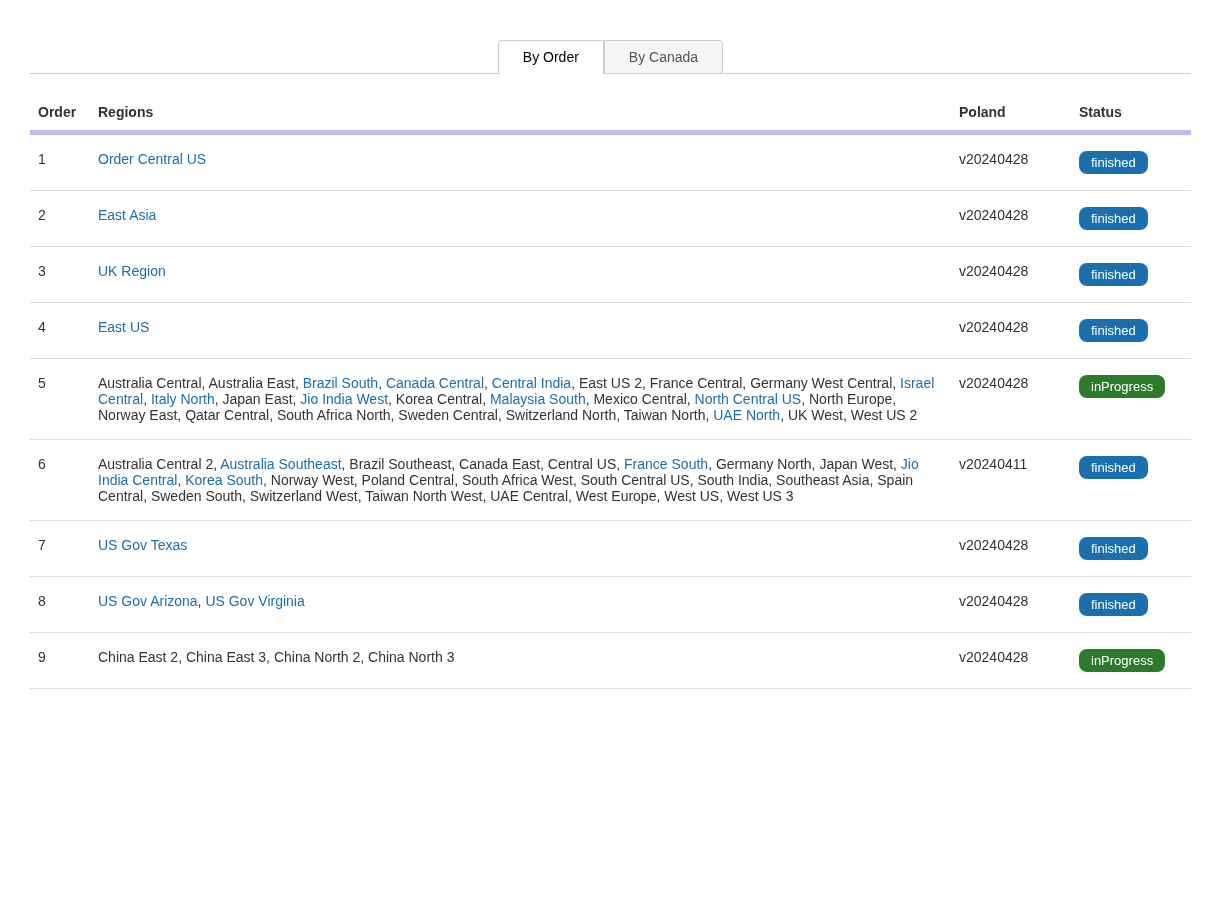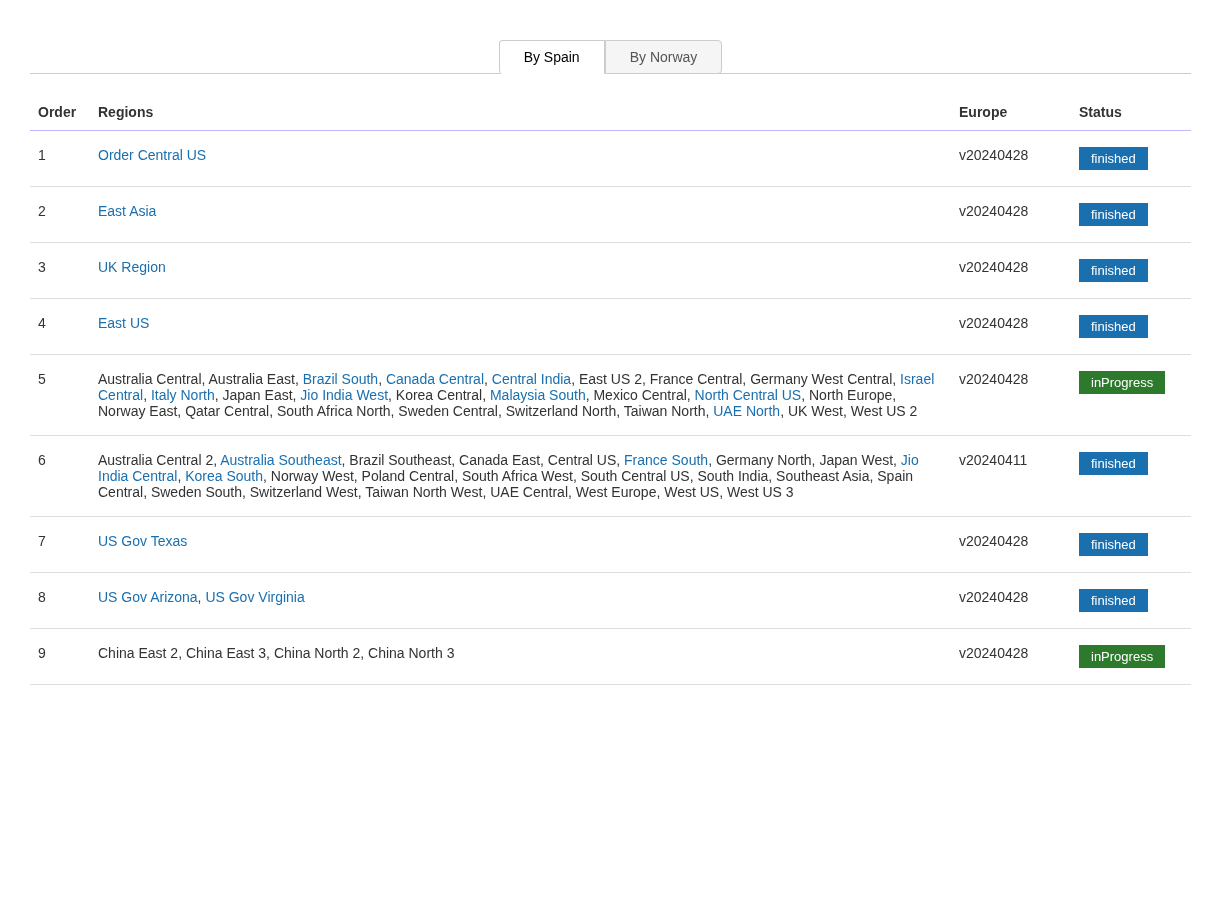--- a/index.html
+++ b/index.html
@@ -54,67 +54,67 @@
     }
     table {
       width: 100%;
       border-collapse: collapse;
     }
     thead tr th {
       text-align: left;
       font-weight: 600;
       color: #333;
       padding: 10px 8px;
-      border-bottom: 1px solid #c4b5fd;
+      border-bottom: 5px solid #c4b5fd;
       font-size: 14px;
     }
     tbody tr td {
       padding: 16px 8px;
       border-bottom: 1px solid #ddd;
       vertical-align: top;
       color: #333;
     }
     .col-order { width: 60px; }
     .col-regions { width: auto; margin-left: 14px; }
     .col-version { width: 120px; }
     .col-status { width: 120px; }
     .region-link {
       color: #1a6faf;
       text-decoration: none;
     }
     .badge {
       display: inline-block;
       padding: 4px 12px;
-      border-radius: 0;
+      border-radius: 8px;
       color: #fff;
       font-size: 13px;
       font-weight: 500;
       white-space: nowrap;
     }
     .badge-finished { background: #1a6faf; }
     .badge-inprogress { background: #2d7a2d; text-align: right; }
     .region-text { color: #333; text-align: center; }
   </style>
 </head>
 <body>
 
 <h1></h1>
 
 <div class="tabs">
-  <div class="tab active">By Spain</div>
-  <div class="tab">By Norway</div>
+  <div class="tab active">By Order</div>
+  <div class="tab">By Canada</div>
 </div>
 <hr class="divider">
 
 <table>
   <thead>
     <tr>
       <th class="col-order">Order</th>
       <th class="col-regions">Regions</th>
-      <th class="col-version">Europe</th>
+      <th class="col-version">Poland</th>
       <th class="col-status">Status</th>
     </tr>
   </thead>
   <tbody id="table-body">
   <tr>
         <td class="col-order">1</td>
         <td class="col-regions"><a href="#" class="region-link">Order Central US</a></td>
         <td class="col-version">v20240428</td>
         <td class="col-status"><span class="badge badge-finished">finished</span></td>
       </tr>

